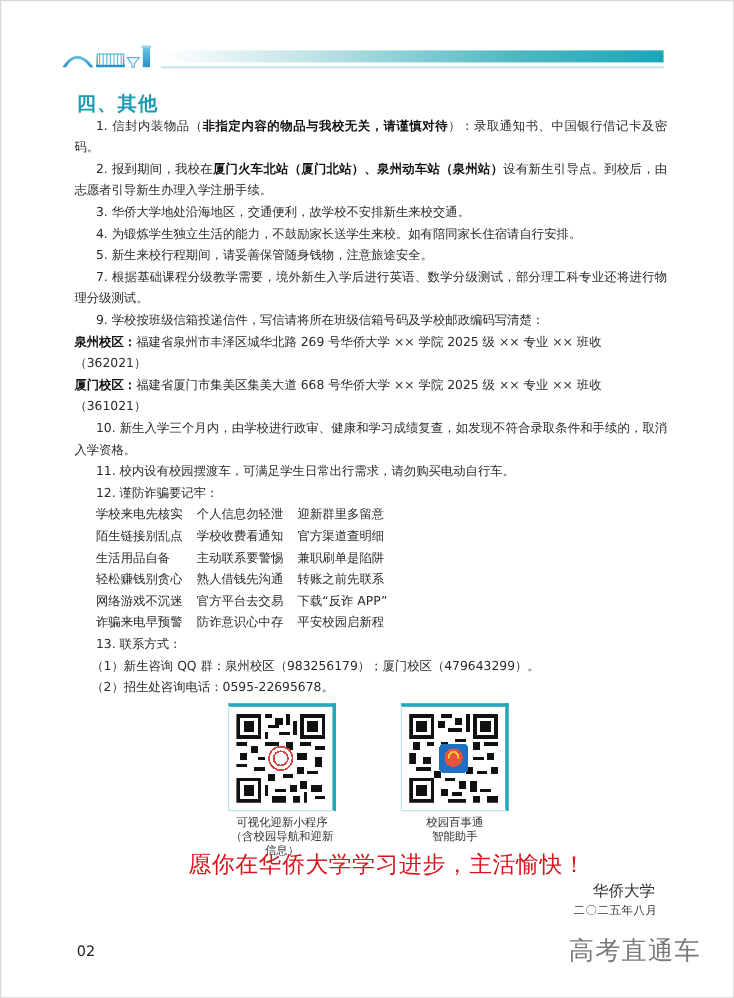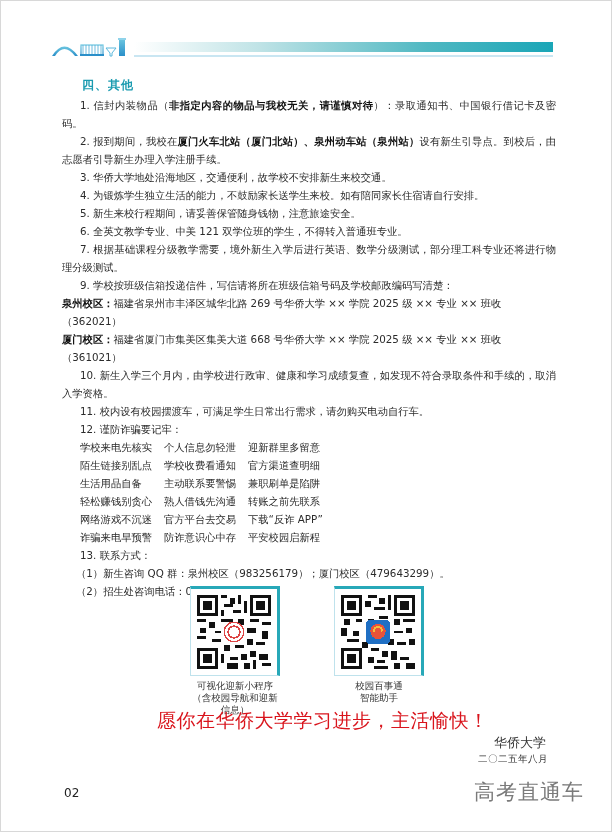--- a/index.html
+++ b/index.html
@@ -4,21 +4,21 @@
 <style>
   html, body { margin:0; padding:0; }
   body { width:612px; height:832px; background:#fff; position:relative; overflow:hidden;
          font-family:"DejaVu Sans", "Liberation Sans", sans-serif; color:#2b2b2b; }
   .frame { position:absolute; left:0; top:0; width:610px; height:830px; border:1px solid #d8d8d8; }
   .header { position:absolute; left:50px; top:33px; width:505px; height:24px; }
   .skyline { position:absolute; left:0; top:2px; width:82px; height:22px; }
   .bar { position:absolute; left:84px; top:9px; width:419px; height:10px;
          background:linear-gradient(to right, #ffffff 0%, #bfe3e6 30%, #4fb8c2 70%, #1aa6b7 100%); }
   .bar-line { position:absolute; left:84px; top:22px; width:419px; height:2px; background:#c9e6f2; }
-  .section-title { position:absolute; left:82px; top:77px; font-size:12px; font-weight:bold; color:#1a9bb0; letter-spacing:1px; }
+  .section-title { position:absolute; left:64px; top:77px; font-size:16px; font-weight:bold; color:#1a9bb0; letter-spacing:1px; }
   .content { position:absolute; left:62px; top:96px; width:494px; font-size:10.3px; line-height:18px; }
   .p { margin:0; text-indent:18px; text-align:justify; }
   .b { font-weight:bold; color:#111; }
   .addr { margin:0; }
   .fraud { margin:0 0 0 18px; display:grid; grid-template-columns:84px 84px 100px; }
   .sub { margin:0 0 0 14px; }
   .qr-row { position:absolute; top:586px; left:0; width:508px; height:120px; }
   .qr-card { position:absolute; width:90px; text-align:center; }
   .qr-box { position:relative; width:86px; height:86px; border-left:1px solid #bfe2ec; border-bottom:1px solid #bfe2ec;
             border-top:3px solid #27a8b8; border-right:3px solid #27a8b8; background:#fff; }
@@ -56,21 +56,20 @@
 </div>
 
 <div class="section-title">四、其他</div>
 
 <div class="content">
   <p class="p"><span>1. 信封内装物品（</span><span class="b">非指定内容的物品与我校无关，请谨慎对待</span><span>）：录取通知书、中国银行借记卡及密码。</span></p>
   <p class="p"><span>2. 报到期间，我校在</span><span class="b">厦门火车北站（厦门北站）、泉州动车站（泉州站）</span><span>设有新生引导点。到校后，由志愿者引导新生办理入学注册手续。</span></p>
   <p class="p">3. 华侨大学地处沿海地区，交通便利，故学校不安排新生来校交通。</p>
   <p class="p">4. 为锻炼学生独立生活的能力，不鼓励家长送学生来校。如有陪同家长住宿请自行安排。</p>
   <p class="p">5. 新生来校行程期间，请妥善保管随身钱物，注意旅途安全。</p>
-  <p class="p">6. 全英文教学专业、中美 121 双学位班的学生，不得转入普通班专业。</p>
   <p class="p">7. 根据基础课程分级教学需要，境外新生入学后进行英语、数学分级测试，部分理工科专业还将进行物理分级测试。</p>
   <p class="p">9. 学校按班级信箱投递信件，写信请将所在班级信箱号码及学校邮政编码写清楚：</p>
   <p class="addr"><span class="b">泉州校区：</span><span>福建省泉州市丰泽区城华北路 269 号华侨大学 ×× 学院 2025 级 ×× 专业 ×× 班收（362021）</span></p>
   <p class="addr"><span class="b">厦门校区：</span><span>福建省厦门市集美区集美大道 668 号华侨大学 ×× 学院 2025 级 ×× 专业 ×× 班收（361021）</span></p>
   <p class="p">10. 新生入学三个月内，由学校进行政审、健康和学习成绩复查，如发现不符合录取条件和手续的，取消入学资格。</p>
   <p class="p">11. 校内设有校园摆渡车，可满足学生日常出行需求，请勿购买电动自行车。</p>
   <p class="p">12. 谨防诈骗要记牢：</p>
   <div class="fraud">
     <span>学校来电先核实</span>
     <span>个人信息勿轻泄</span>

